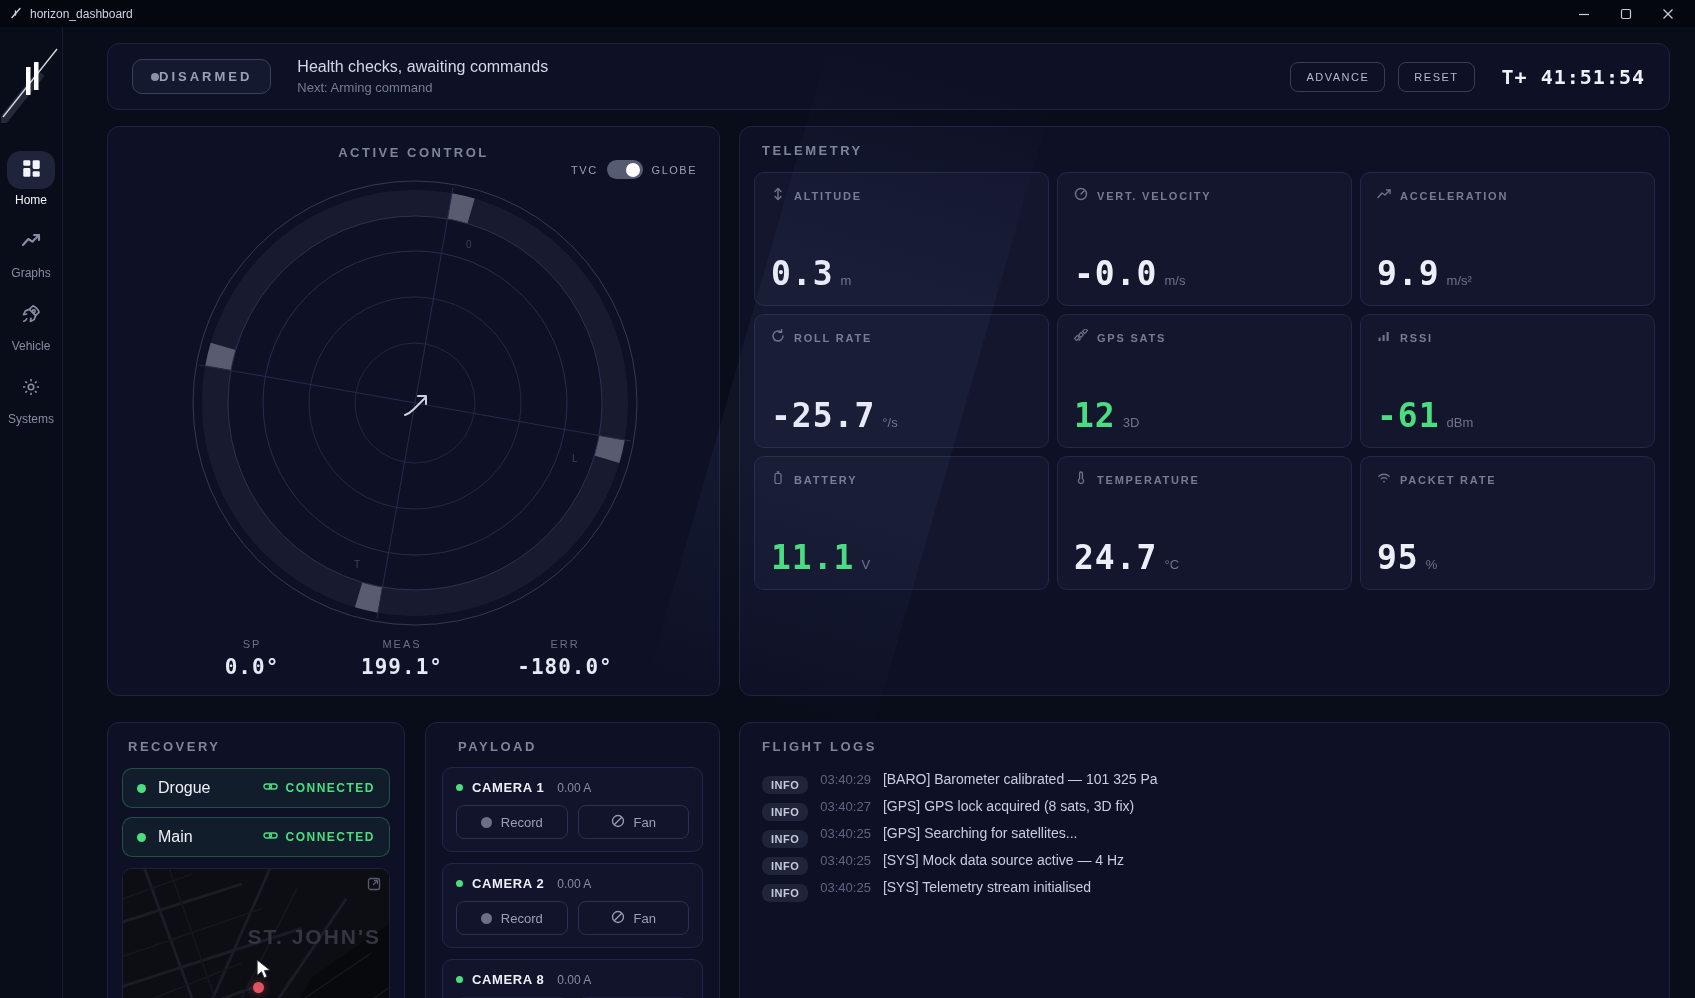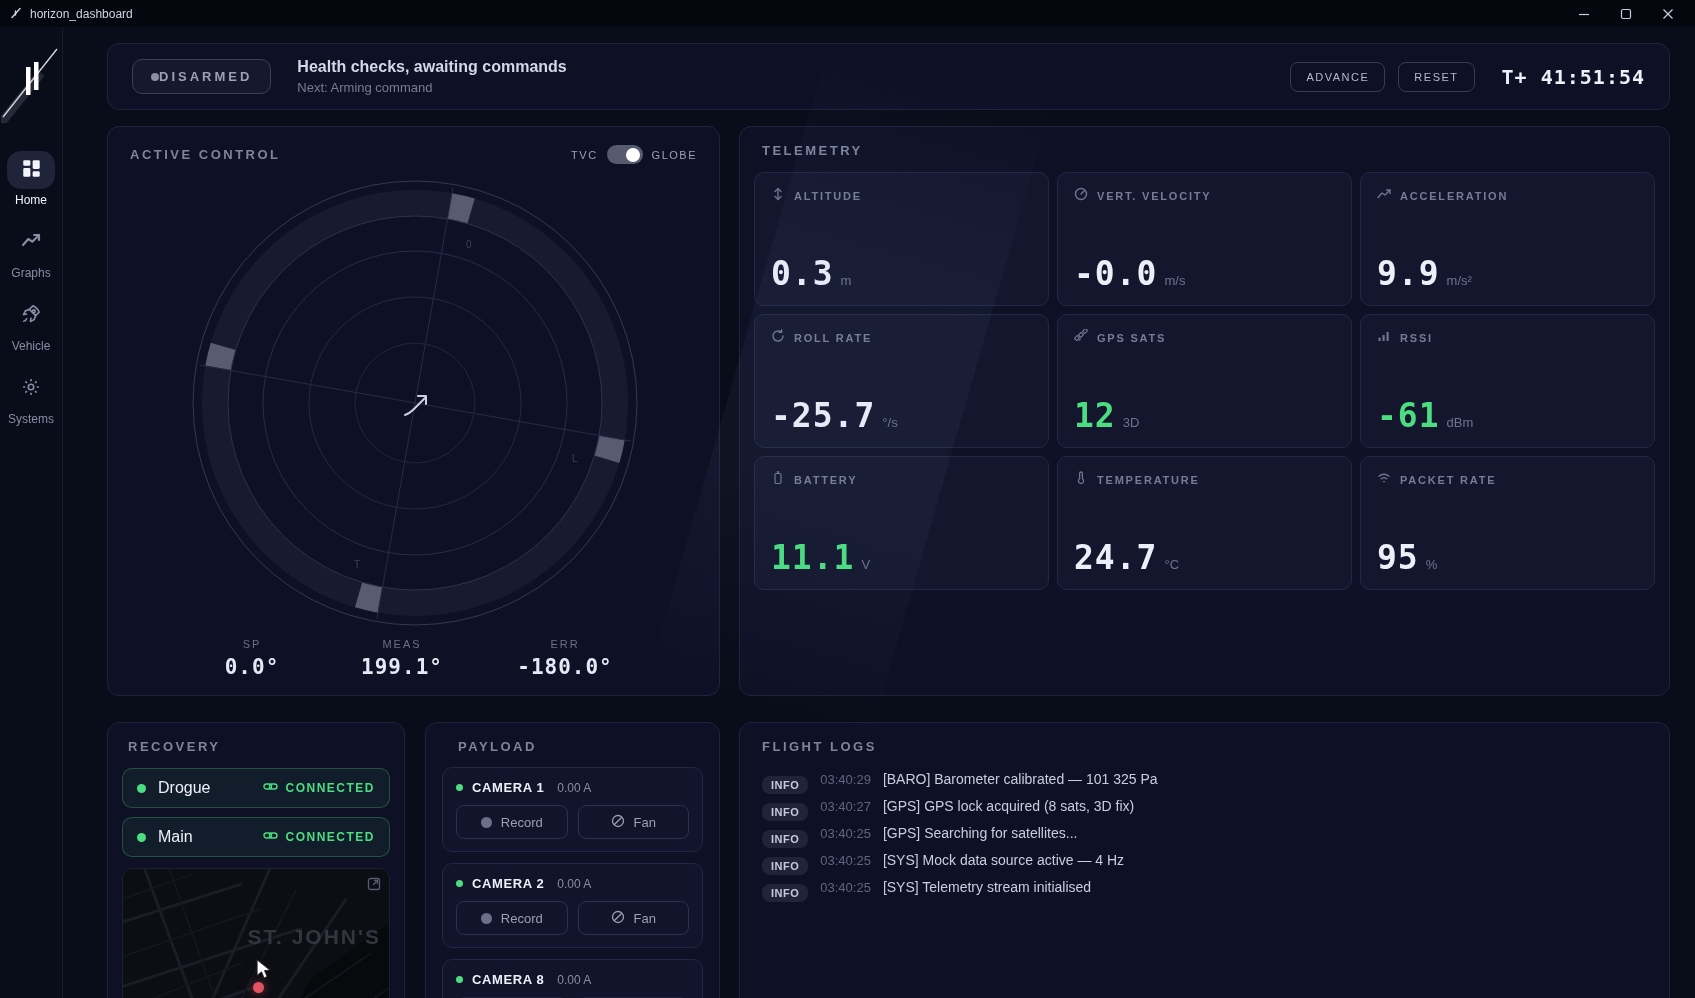--- a/index.html
+++ b/index.html
@@ -46,32 +46,32 @@
 
   
   .statusbar { left:107px; top:43px; width:1563px; height:67px; display:flex; align-items:center; padding:0 24px; }
   .state-badge {
     display:flex; align-items:center; 
     border:1px solid #3b4059; background:#151930; border-radius:10px;
     padding:9px 18px; color:#9ba0b5; font-size:13px; letter-spacing:3px; font-weight:600;
   }
   .state-dot { width:8px; height:8px; border-radius:50%; background:#8b90a5; }
   .status-text { margin-left:26px; }
-  .status-title { font-size:16px; color:#d4d7e6;font-weight:bold; }
+  .status-title { font-size:16px; color:#d4d7e6; }
   .status-next { font-size:13px; color:#767c94; margin-top:4px; }
   .statusbar-right { margin-left:auto; display:flex; align-items:center; gap:13px; }
   .bar-btn {
     border:1px solid #373c58; border-radius:8px; padding:8px 15px;
     color:#b6bacb; font-size:11px; letter-spacing:1.5px; cursor:pointer; background:transparent;
   }
   .clock { font-size:20px; color:#eef0f8; margin-left:14px; }
 
   
   .active-control { left:107px; top:126px; width:613px; height:570px; }
-  .ac-head { display:flex; align-items:center; padding:18px 22px 0 22px; }
+  .ac-head { display:flex; align-items:center; padding:18px 22px 0 22px;flex-direction:column; }
   .ac-toggle-wrap { margin-left:auto; display:flex; align-items:center; gap:9px; }
   .toggle-label { font-size:11px; letter-spacing:1.5px; color:#9aa0b5; }
   .toggle { width:36px; height:19px; border-radius:10px; background:#565b72; position:relative; cursor:pointer; }
   .toggle-knob { position:absolute; top:2.5px; right:3px; width:14px; height:14px; border-radius:50%; background:#ffffff; }
   .gauge-svg { position:absolute; left:0; top:0; }
   .gauge-mark { position:absolute; font-size:10px; color:#3a405c; }
   .readout { position:absolute; bottom:16px; text-align:center; transform:translateX(-50%); }
   .readout .r-label { font-size:11px; letter-spacing:2px; color:#6a7088; }
   .readout .r-value { font-size:21px; color:#e6e9f5; margin-top:5px; }
 

